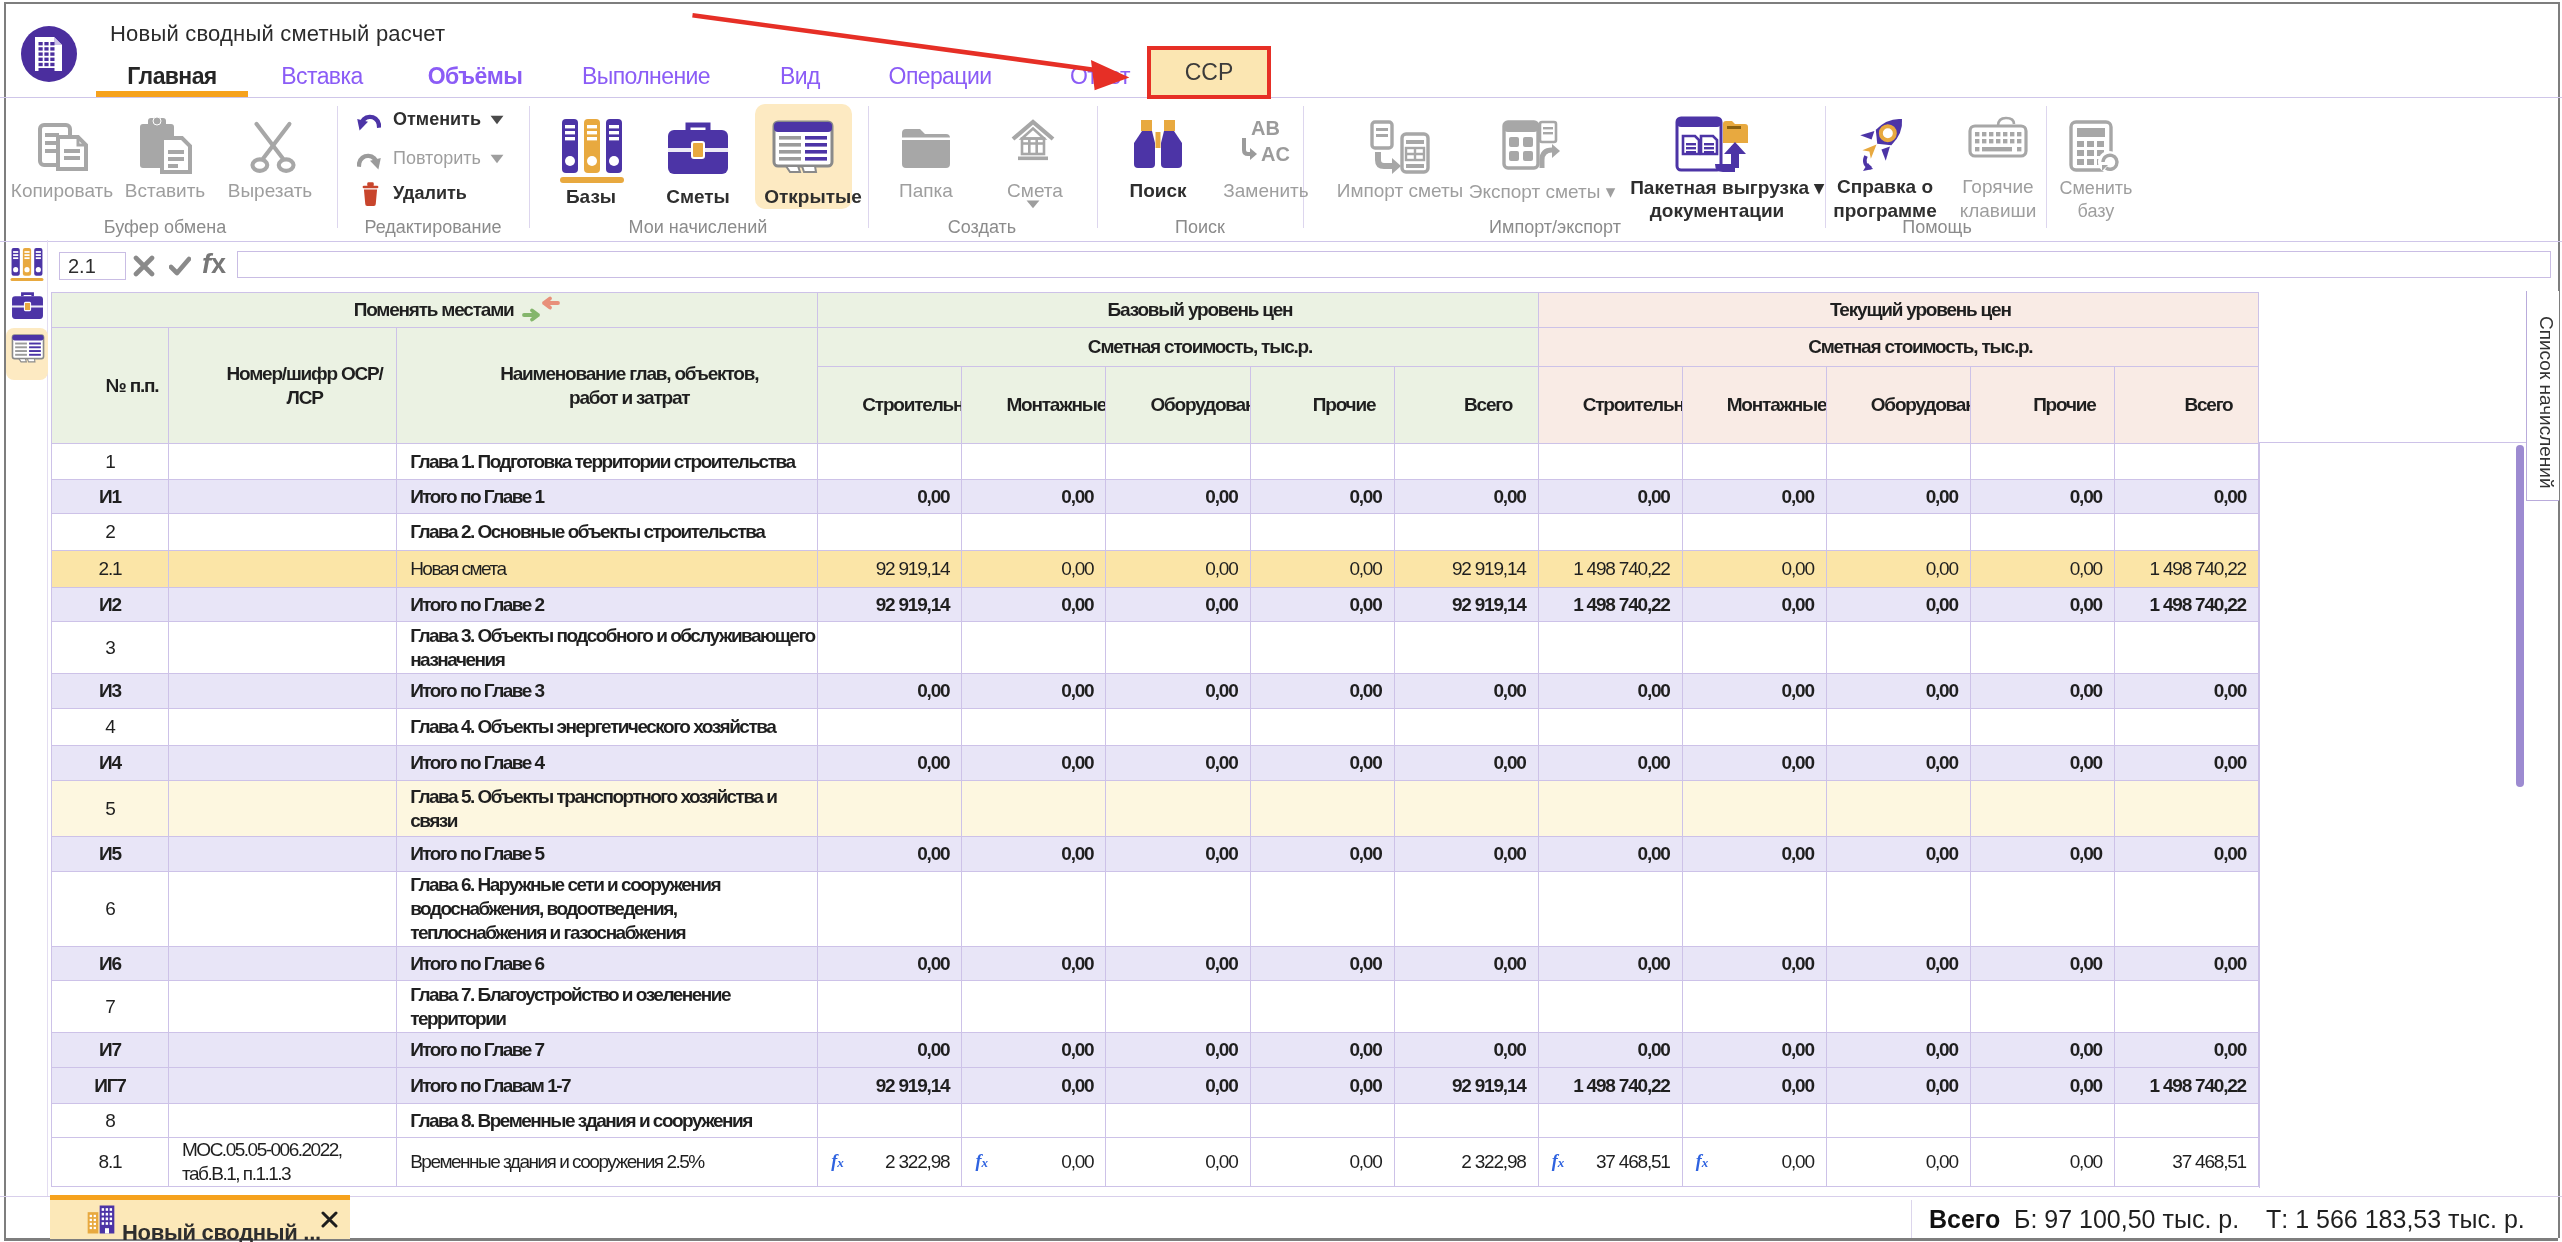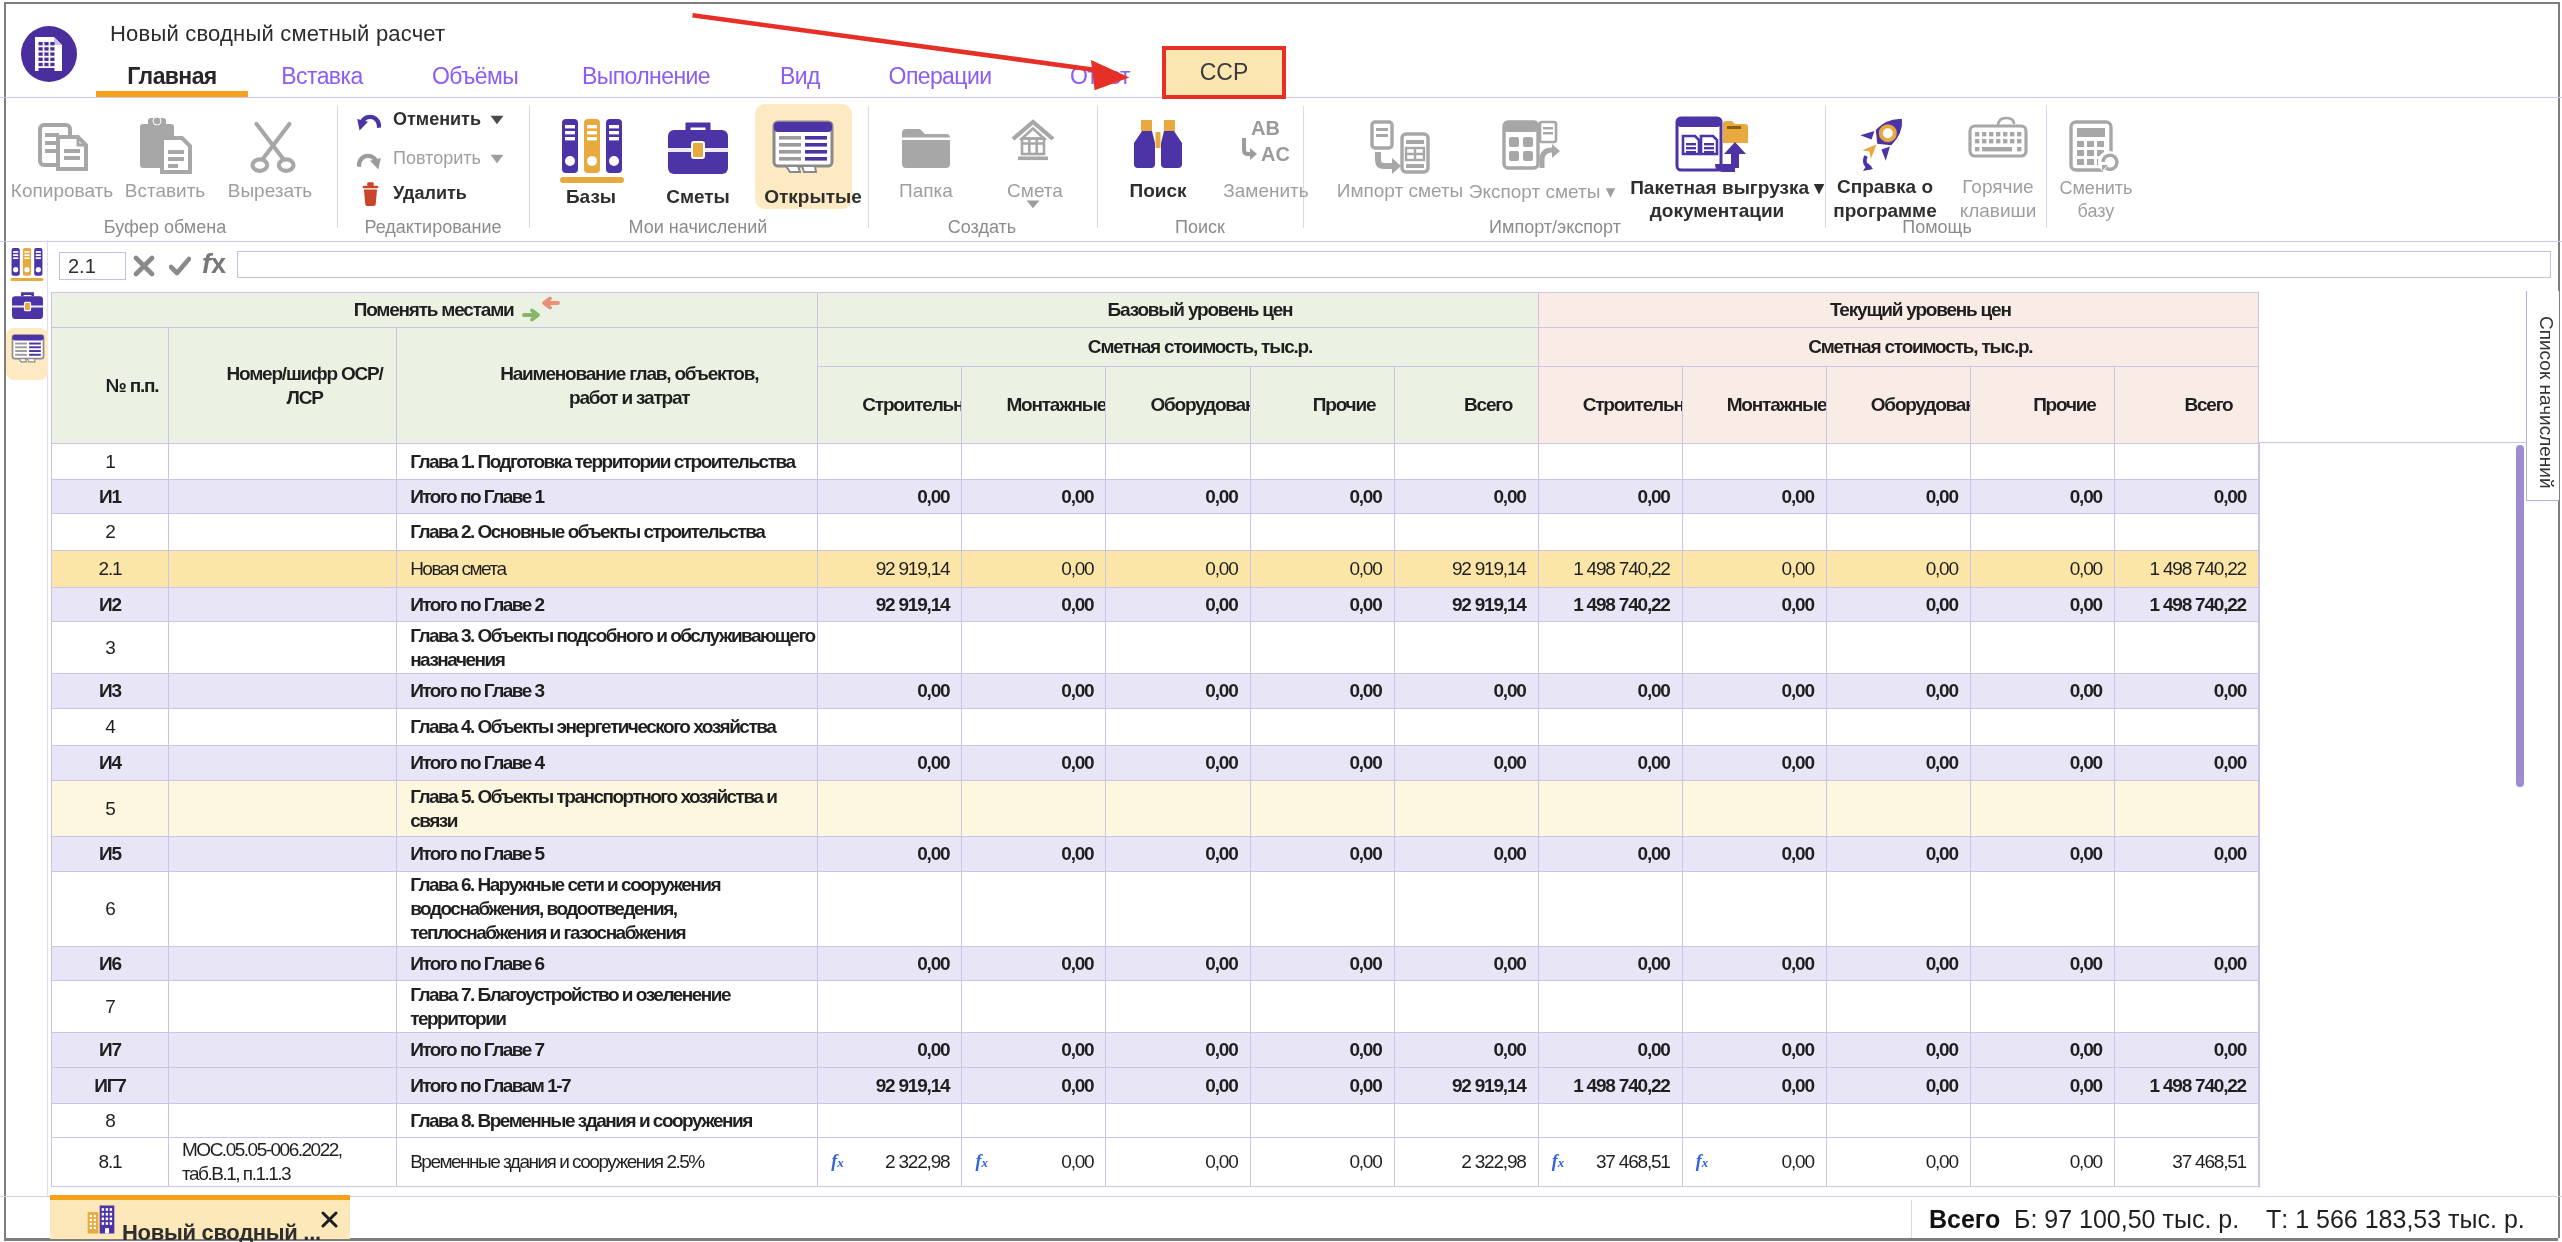--- a/index.html
+++ b/index.html
@@ -9,21 +9,21 @@
 .frame-l{left:4px;top:2px;width:2px;height:1236px;background:#7e7e7e;}
 .frame-t{left:4px;top:2px;width:2554px;height:2px;background:#7e7e7e;}
 .frame-r{left:2558px;top:2px;width:2px;height:1236px;background:#7e7e7e;}
 .frame-b{left:4px;top:1238px;width:2554px;height:3px;background:#7e7e7e;}
 
 .title{left:110px;top:21px;font-size:22px;color:#2b2b2b;letter-spacing:0.2px;}
 .tab{top:58px;height:36px;font-size:23px;letter-spacing:-0.6px;color:#8b5cf6;display:flex;align-items:center;justify-content:center;position:absolute;}
 .tab.active{font-weight:bold;color:#262626;}
 .underline{left:96px;top:91px;width:152px;height:7px;background:#f6a21d;}
 .topline{left:0px;top:97px;width:2562px;height:1px;background:#cfc6e9;}
-.ssrbox{left:1147px;top:46px;width:124px;height:53px;background:#fbe6b2;border:4px solid #e62f26;display:flex;align-items:center;justify-content:center;font-size:23px;color:#3b3b3b;margin-left:15px;}
+.ssrbox{left:1147px;top:46px;width:124px;height:53px;background:#fbe6b2;border:4px solid #e62f26;display:flex;align-items:center;justify-content:center;font-size:23px;color:#3b3b3b;}
 
 .ribbonline{left:0px;top:241px;width:2562px;height:1px;background:#cfc6e9;}
 .gdiv{top:106px;width:1px;height:122px;background:#ddd6ee;position:absolute;}
 .glabel{top:217px;font-size:18px;color:#8b8b8b;position:absolute;text-align:center;transform:translateX(-50%);white-space:nowrap;}
 .blabel{font-size:19px;position:absolute;text-align:center;transform:translateX(-50%);white-space:nowrap;}
 .gray{color:#9e9e9e;}
 .dark{color:#2e2e2e;}
 .openbtn{left:755px;top:104px;width:97px;height:105px;background:#fdeac2;border-radius:10px;}
 
 .fx-small{left:59px;top:252px;width:67px;height:28px;border:1px solid #c9bde4;font-size:20px;color:#2d2d2d;padding-left:8px;display:flex;align-items:center;}
@@ -84,21 +84,21 @@
     <rect x="23.4" y="31.6" width="4.2" height="3.4" fill="#4b2e9e"></rect>
     <rect x="29.3" y="31.6" width="4.2" height="3.4" fill="#4b2e9e"></rect>
     <rect x="17.5" y="36.8" width="4.2" height="3.4" fill="#4b2e9e"></rect>
     <rect x="23.4" y="36.8" width="4.2" height="3.4" fill="#4b2e9e"></rect>
     <rect x="29.3" y="36.8" width="4.2" height="3.4" fill="#4b2e9e"></rect>
     <rect x="17.5" y="42" width="16" height="3" fill="#4b2e9e"></rect>
   </svg>
 <div class="abs title">Новый сводный сметный расчет</div>
 <div class="tab active" style="left:72px;width:200px;">Главная</div>
 <div class="tab" style="left:222px;width:200px;">Вставка</div>
-<div class="tab" style="left:375px;width:200px;">Объёмы</div>
+<div class="tab" style="left:375px;width:200px;font-weight:bold;">Объёмы</div>
 <div class="tab" style="left:546px;width:200px;">Выполнение</div>
 <div class="tab" style="left:700px;width:200px;">Вид</div>
 <div class="tab" style="left:840px;width:200px;">Операции</div>
 <div class="tab" style="left:1000px;width:200px;">Отчет</div>
 <div class="abs underline"></div>
 <div class="abs topline"></div>
 <div class="abs ssrbox">ССР</div>
 <svg class="abs" style="left:660px;top:8px" width="500" height="85" viewBox="0 0 500 93">
     <path d="M12 8 L455 68" stroke="#e62f26" stroke-width="5" fill="none"></path>
     <path d="M490 76 L448 57 L452 90 Z" fill="#e62f26"></path>

